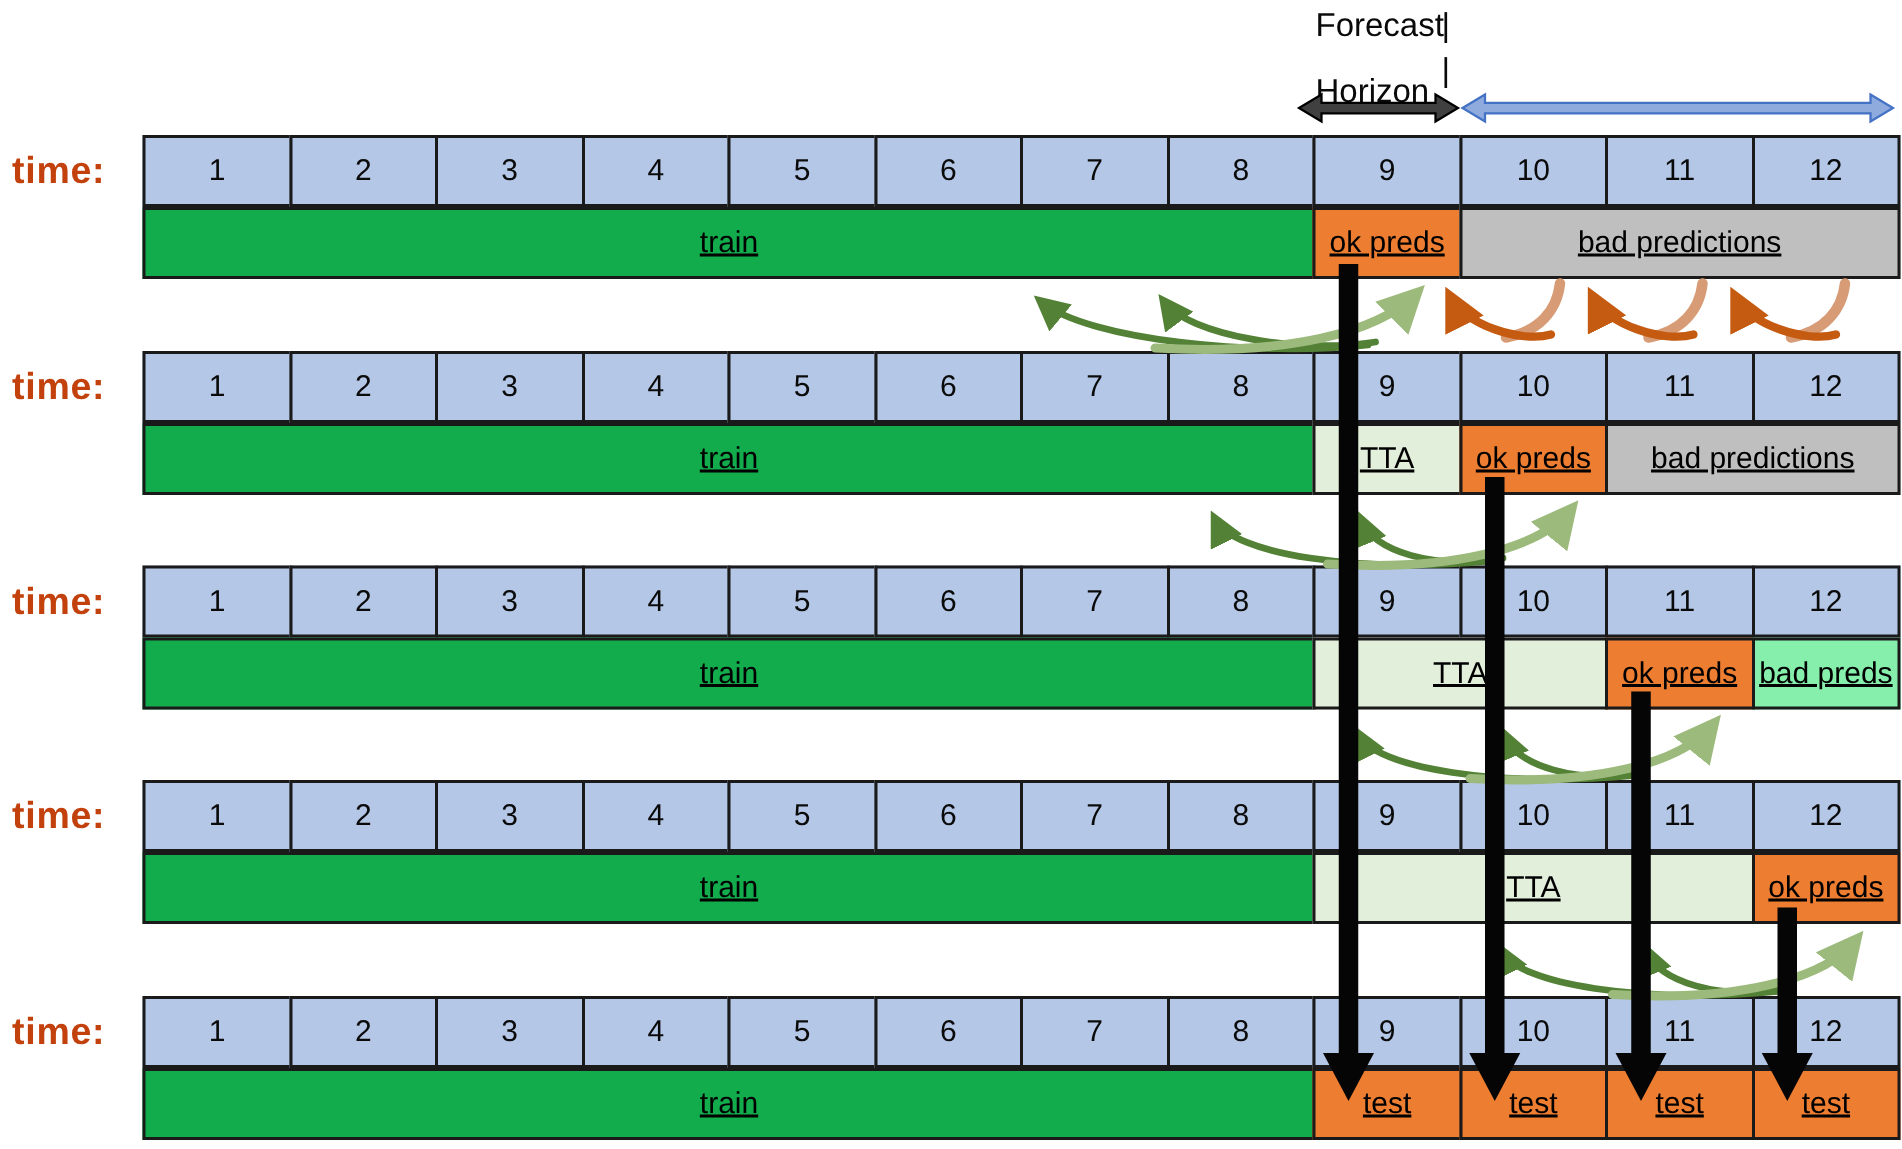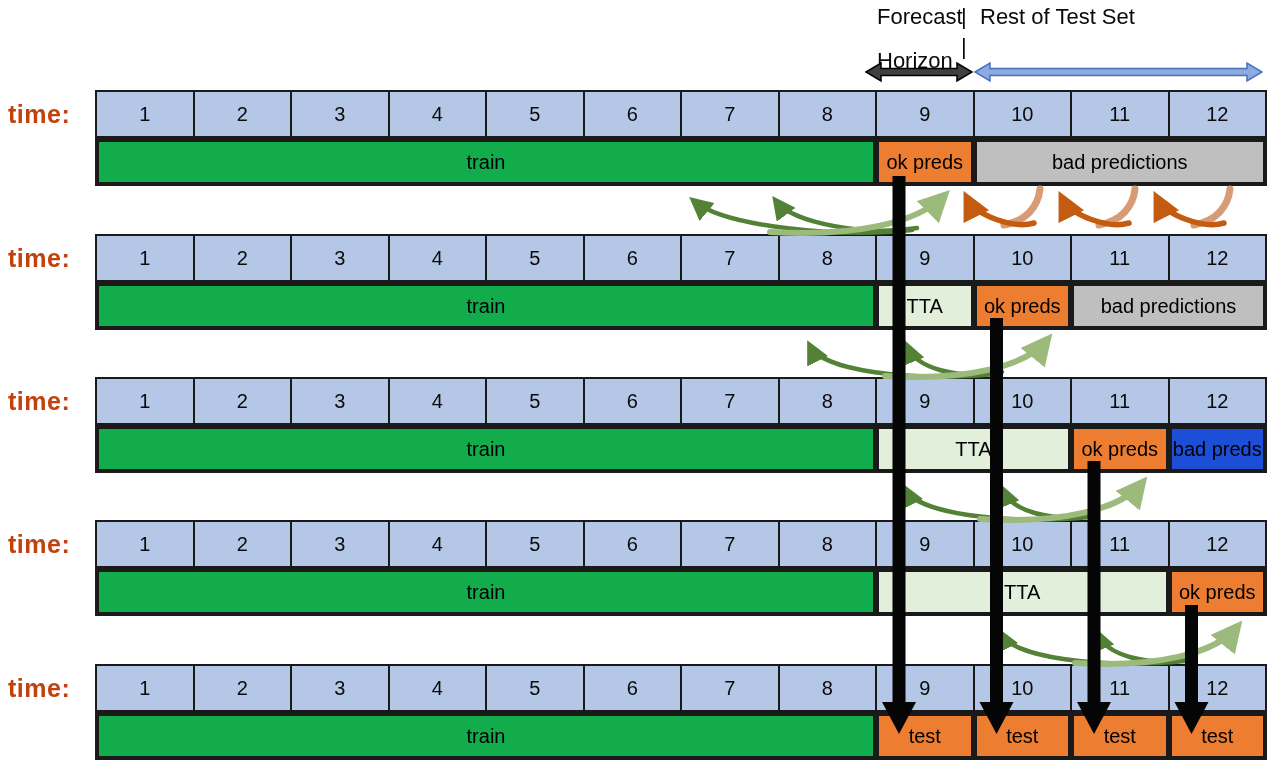--- a/index.html
+++ b/index.html
@@ -10,33 +10,32 @@
   .abs{position:absolute;box-sizing:border-box;}
   .time-label{
     font-size:25px;font-weight:600;color:#c2410c;letter-spacing:.5px;
     display:flex;align-items:center;
   }
   .tcell{
     border:2px solid #1a1a1a;display:flex;align-items:center;justify-content:center;
     font-size:20px;font-weight:500;color:#0a0a0a;
   }
   .seg{
-    border:4px solid #be185d;display:flex;align-items:center;justify-content:center;
-    font-size:20px;font-weight:400;color:#000;
+    border:2px solid #be185d;display:flex;align-items:center;justify-content:center;
+    font-size:20px;font-weight:400;color:#000;text-decoration:underline;
   }
   .hdr{position:absolute;font-size:22px;font-weight:500;color:#0a0a0a;white-space:nowrap;}
   #overlay{position:absolute;left:0;top:0;z-index:10;pointer-events:none;}
 </style>
 </head>
 <body>
 
 <div id="diagram">
   <span class="hdr" style="left:877px;top:4px">Forecast</span>
   <span class="hdr" style="left:961px;top:4px">|</span>
-  <span class="hdr" style="left:980px;top:4px">Rest of Test Set</span>
   <span class="hdr" style="left:877px;top:48px">Horizon</span>
   <span class="hdr" style="left:961px;top:34px">|</span>
   <div id="rows">
       <div class="abs time-label" style="left: 8px; top: 98px; width: 82px; height: 32px;">time:</div>
       <div class="abs tcell" style="left: 95px; top: 90px; width: 99.5px; height: 48px; background: rgb(180, 199, 231); border-color: rgb(26, 26, 26);">1</div>
       <div class="abs tcell" style="left: 192.5px; top: 90px; width: 99.5px; height: 48px; background: rgb(180, 199, 231); border-color: rgb(26, 26, 26);">2</div>
       <div class="abs tcell" style="left: 290px; top: 90px; width: 99.5px; height: 48px; background: rgb(180, 199, 231); border-color: rgb(26, 26, 26);">3</div>
       <div class="abs tcell" style="left: 387.5px; top: 90px; width: 99.5px; height: 48px; background: rgb(180, 199, 231); border-color: rgb(26, 26, 26);">4</div>
       <div class="abs tcell" style="left: 485px; top: 90px; width: 99.5px; height: 48px; background: rgb(180, 199, 231); border-color: rgb(26, 26, 26);">5</div>
       <div class="abs tcell" style="left: 582.5px; top: 90px; width: 99.5px; height: 48px; background: rgb(180, 199, 231); border-color: rgb(26, 26, 26);">6</div>
@@ -75,21 +74,21 @@
       <div class="abs tcell" style="left: 582.5px; top: 377px; width: 99.5px; height: 48px; background: rgb(180, 199, 231); border-color: rgb(26, 26, 26);">6</div>
       <div class="abs tcell" style="left: 680px; top: 377px; width: 99.5px; height: 48px; background: rgb(180, 199, 231); border-color: rgb(26, 26, 26);">7</div>
       <div class="abs tcell" style="left: 777.5px; top: 377px; width: 99.5px; height: 48px; background: rgb(180, 199, 231); border-color: rgb(26, 26, 26);">8</div>
       <div class="abs tcell" style="left: 875px; top: 377px; width: 99.5px; height: 48px; background: rgb(180, 199, 231); border-color: rgb(26, 26, 26);">9</div>
       <div class="abs tcell" style="left: 972.5px; top: 377px; width: 99.5px; height: 48px; background: rgb(180, 199, 231); border-color: rgb(26, 26, 26);">10</div>
       <div class="abs tcell" style="left: 1070px; top: 377px; width: 99.5px; height: 48px; background: rgb(180, 199, 231); border-color: rgb(26, 26, 26);">11</div>
       <div class="abs tcell" style="left: 1167.5px; top: 377px; width: 99.5px; height: 48px; background: rgb(180, 199, 231); border-color: rgb(26, 26, 26);">12</div>
       <div class="abs seg" style="left: 95px; top: 425px; width: 782px; height: 48px; background: rgb(18, 172, 77); border-color: rgb(26, 26, 26);">train</div>
       <div class="abs seg" style="left: 875px; top: 425px; width: 197px; height: 48px; background: rgb(226, 239, 218); border-color: rgb(26, 26, 26);">TTA</div>
       <div class="abs seg" style="left: 1070px; top: 425px; width: 99.5px; height: 48px; background: rgb(237, 125, 49); border-color: rgb(26, 26, 26);">ok preds</div>
-      <div class="abs seg" style="left: 1167.5px; top: 425px; width: 99.5px; height: 48px; background: #1d4ed8; border-color: rgb(26, 26, 26);">bad preds</div>
+      <div class="abs seg" style="left: 1167.5px; top: 425px; width: 99.5px; height: 48px; background: #86efac; border-color: rgb(26, 26, 26);">bad preds</div>
       <div class="abs time-label" style="left: 8px; top: 528px; width: 82px; height: 32px;">time:</div>
       <div class="abs tcell" style="left: 95px; top: 520px; width: 99.5px; height: 48px; background: rgb(180, 199, 231); border-color: rgb(26, 26, 26);">1</div>
       <div class="abs tcell" style="left: 192.5px; top: 520px; width: 99.5px; height: 48px; background: rgb(180, 199, 231); border-color: rgb(26, 26, 26);">2</div>
       <div class="abs tcell" style="left: 290px; top: 520px; width: 99.5px; height: 48px; background: rgb(180, 199, 231); border-color: rgb(26, 26, 26);">3</div>
       <div class="abs tcell" style="left: 387.5px; top: 520px; width: 99.5px; height: 48px; background: rgb(180, 199, 231); border-color: rgb(26, 26, 26);">4</div>
       <div class="abs tcell" style="left: 485px; top: 520px; width: 99.5px; height: 48px; background: rgb(180, 199, 231); border-color: rgb(26, 26, 26);">5</div>
       <div class="abs tcell" style="left: 582.5px; top: 520px; width: 99.5px; height: 48px; background: rgb(180, 199, 231); border-color: rgb(26, 26, 26);">6</div>
       <div class="abs tcell" style="left: 680px; top: 520px; width: 99.5px; height: 48px; background: rgb(180, 199, 231); border-color: rgb(26, 26, 26);">7</div>
       <div class="abs tcell" style="left: 777.5px; top: 520px; width: 99.5px; height: 48px; background: rgb(180, 199, 231); border-color: rgb(26, 26, 26);">8</div>
       <div class="abs tcell" style="left: 875px; top: 520px; width: 99.5px; height: 48px; background: rgb(180, 199, 231); border-color: rgb(26, 26, 26);">9</div>

